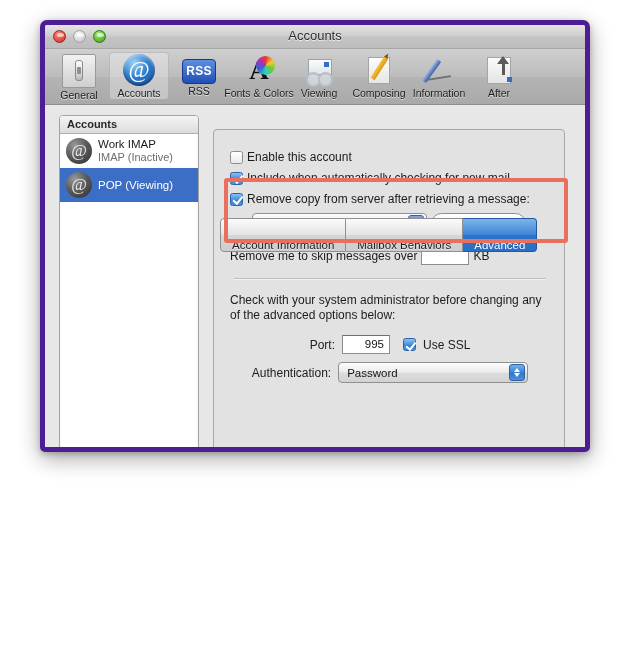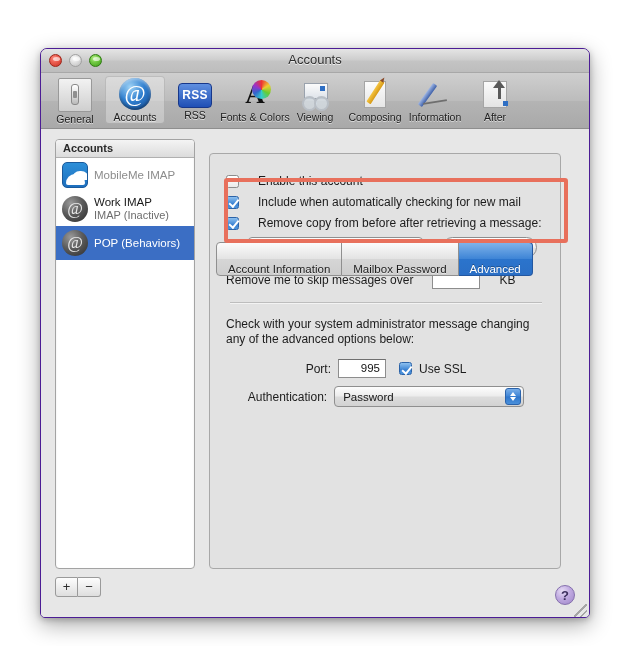--- a/index.html
+++ b/index.html
@@ -19,28 +19,27 @@
     height: 646px;
     background: #ffffff;
   }
 
   
   #window {
     position: absolute;
     left: 40px;
     top: 20px;
     width: 550px;
-    height: 570px;
+    height: 432px;
     border-radius: 7px 7px 5px 5px;
     background: #d8d8d8;
     box-shadow: 0 7px 22px rgba(0,0,0,0.33), 0 2px 6px rgba(0,0,0,0.22);
-    border: 1px solid #4c1d95;
+    border: 5px solid #4c1d95;
     box-sizing: border-box;
     overflow: hidden;
-    margin-top: 28px;
   }
 
   
   .titlebar {
     position: relative;
     height: 23px;
     background: linear-gradient(to bottom, #e5e5e5 0%, #cdcdcd 48%, #c4c4c4 52%, #bdbdbd 100%);
     border-bottom: 1px solid #a8a8a8;
   }
   .title-text {
@@ -449,21 +448,21 @@
   .form {
     position: absolute;
     left: 0; top: 0;
     width: 352px;
     padding: 20px 16px 0 16px;
     box-sizing: border-box;
   }
   .frow {
     display: flex;
     align-items: center;
-    gap: 19px;
+    gap: 4px;
     margin-bottom: 7px;
   }
   .lbl {
     font-size: 12px;
     color: #1c1c1c;
     white-space: nowrap;
   }
 
   .cb {
     width: 13px; height: 13px;
@@ -687,89 +686,83 @@
         <div class="tb-label">After</div>
       </div>
 
     </div>
 
     <div class="body-area">
 
       <div class="sidebar">
         <div class="sidebar-header">Accounts</div>
 
-        <div class="acct-row dim">
-          <div class="acct-ico cloud"></div>
-          <div class="acct-text">
-            <div class="acct-name">MobileMe IMAP</div>
-          </div>
-        </div>
 
         <div class="acct-row">
           <div class="acct-ico at">@</div>
           <div class="acct-text">
             <div class="acct-name">Work IMAP</div>
             <div class="acct-sub">IMAP (Inactive)</div>
           </div>
         </div>
 
         <div class="acct-row selected">
           <div class="acct-ico at">@</div>
           <div class="acct-text">
-            <div class="acct-name">POP (Behaviors)</div>
+            <div class="acct-name">POP (Viewing)</div>
           </div>
         </div>
       </div>
 
       <div class="side-buttons">
         <div class="sb-btn left">+</div>
         <div class="sb-btn right">−</div>
       </div>
 
       <div class="tabs">
         <div class="tab">Account Information</div>
-        <div class="tab">Mailbox Password</div>
+        <div class="tab">Mailbox Behaviors</div>
         <div class="tab active">Advanced</div>
       </div>
 
       <div class="pane">
         <div class="form">
 
           <div class="frow">
             <div class="cb"></div>
             <div class="lbl">Enable this account</div>
           </div>
 
           <div class="frow">
             <div class="cb on"></div>
             <div class="lbl">Include when automatically checking for new mail</div>
           </div>
 
           <div class="frow">
             <div class="cb on"></div>
-            <div class="lbl">Remove copy from before after retrieving a message:</div>
+            <div class="lbl">Remove copy from server after retrieving a message:</div>
           </div>
 
           <div class="frow" style="margin-left:22px; margin-top:4px; margin-bottom:10px;">
             <div class="popup" style="width:175px;">
               <span>After one week</span>
               <span class="arrows"></span>
             </div>
             <div class="rbtn">Remove now</div>
           </div>
 
           <div class="frow" style="margin-top:12px;">
             <div class="lbl">Remove me to skip messages over</div>
             <div class="tfield" style="width:48px;"></div>
             <div class="lbl">KB</div>
           </div>
 
           <div class="hr"></div>
 
-          <div class="note">Check with your system administrator message changing any of the advanced options below:</div>
+          <div class="note">Check with your system administrator before changing any of the advanced options below:</div>
 
           <div class="rowc">
             <div class="lbl">Port:</div>
             <div class="tfield" style="width:48px;">995</div>
             <div class="cb on" style="margin-left:6px;"></div>
             <div class="lbl">Use SSL</div>
           </div>
 
           <div class="rowc">
             <div class="lbl">Authentication:</div>

